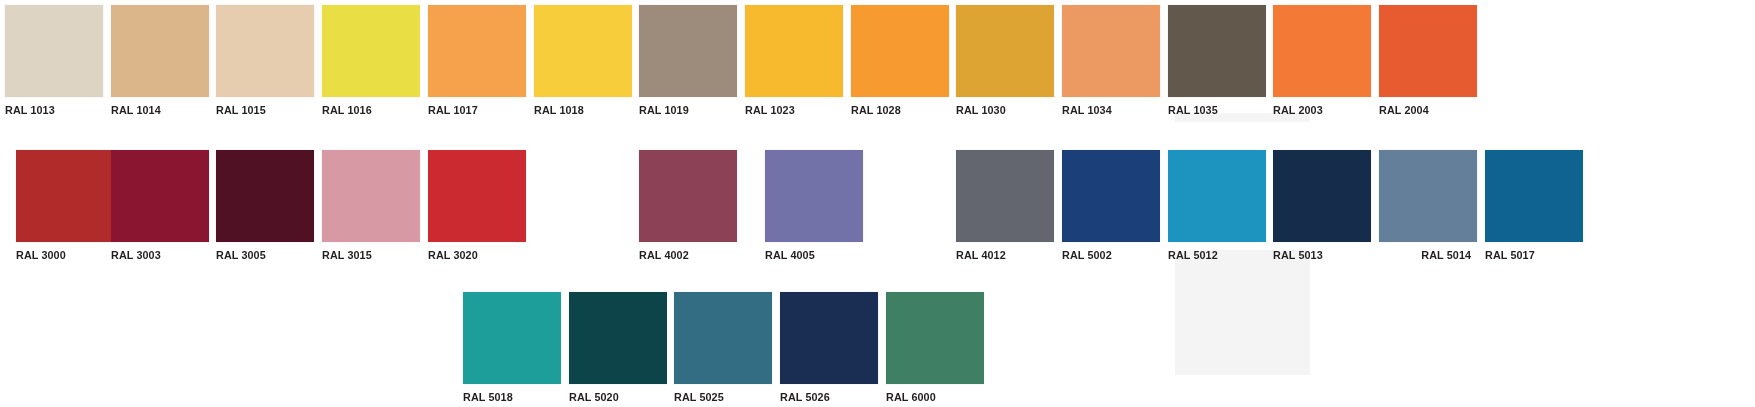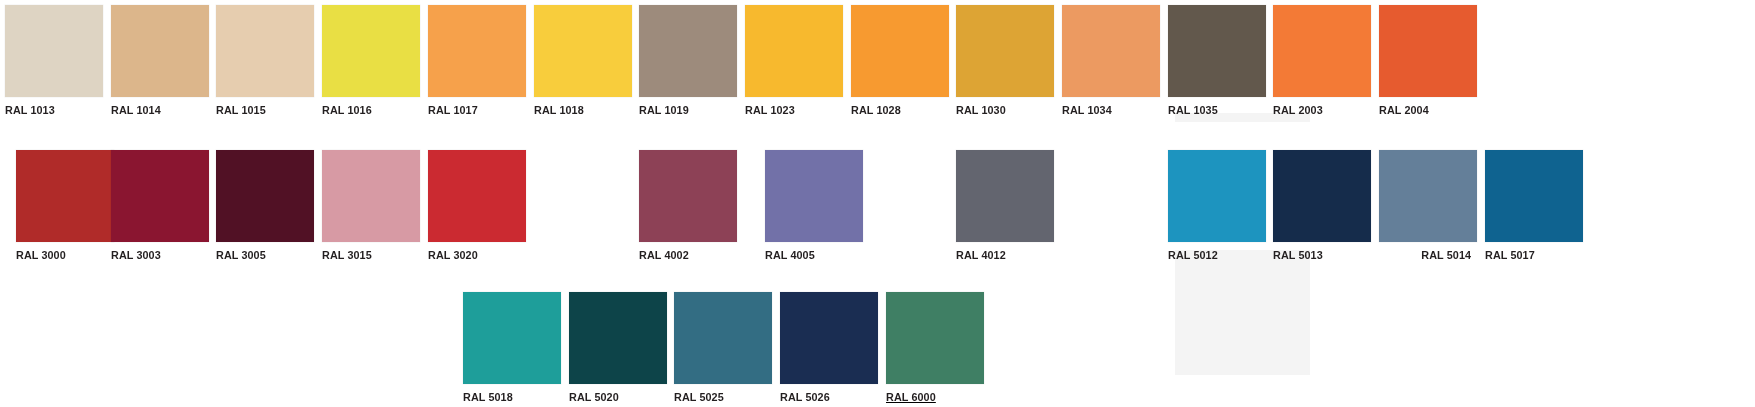--- a/index.html
+++ b/index.html
@@ -153,20 +153,24 @@
         <div class="swatch-label">RAL 4002</div>
       </div>
       <div class="swatch-cell" style="left: 739.9px; width: 98px; margin-left: 20px;">
         <div class="swatch-chip" title="RAL 4005" style="width: 98px; height: 92px; background: rgb(114, 113, 168);"></div>
         <div class="swatch-label">RAL 4005</div>
       </div>
       <div class="swatch-cell" style="left: 951.3px; width: 98px;">
         <div class="swatch-chip" title="RAL 4012" style="width: 98px; height: 92px; background: rgb(99, 101, 111);"></div>
         <div class="swatch-label">RAL 4012</div>
       </div>
+      <div class="swatch-cell" style="left: 1057px; width: 98px;">
+        <div class="swatch-chip" title="RAL 5002" style="width: 98px; height: 92px; background: rgb(27, 64, 121);"></div>
+        <div class="swatch-label">RAL 5002</div>
+      </div>
       <div class="swatch-cell" style="left: 1162.7px; width: 98px;">
         <div class="swatch-chip" title="RAL 5012" style="width: 98px; height: 92px; background: rgb(29, 148, 191);"></div>
         <div class="swatch-label">RAL 5012</div>
       </div>
       <div class="swatch-cell" style="left: 1268.4px; width: 122px;">
         <div class="swatch-chip" title="RAL 5013" style="width: 98px; height: 92px; background: rgb(21, 44, 75);"></div>
         <div class="swatch-label">RAL 5013</div>
       </div>
       <div class="swatch-cell" style="left: 1374.1px; width: 98px; text-align: right;">
         <div class="swatch-chip" title="RAL 5014" style="width: 98px; height: 92px; background: rgb(100, 127, 153);"></div>
@@ -187,18 +191,18 @@
         <div class="swatch-label">RAL 5020</div>
       </div>
       <div class="swatch-cell" style="left: 211.4px; width: 98px;">
         <div class="swatch-chip" title="RAL 5025" style="width: 98px; height: 92px; background: rgb(51, 109, 131);"></div>
         <div class="swatch-label">RAL 5025</div>
       </div>
       <div class="swatch-cell" style="left: 317.1px; width: 98px;">
         <div class="swatch-chip" title="RAL 5026" style="width: 98px; height: 92px; background: rgb(26, 45, 82);"></div>
         <div class="swatch-label">RAL 5026</div>
       </div>
-      <div class="swatch-cell" style="left: 422.8px; width: 98px; text-decoration: underline;">
+      <div class="swatch-cell" style="left: 422.8px; width: 98px;">
         <div class="swatch-chip" title="RAL 6000" style="width: 98px; height: 92px; background: rgb(63, 127, 100);"></div>
         <div class="swatch-label">RAL 6000</div>
       </div>
     </div>
   </div>
 
 </body></html>

